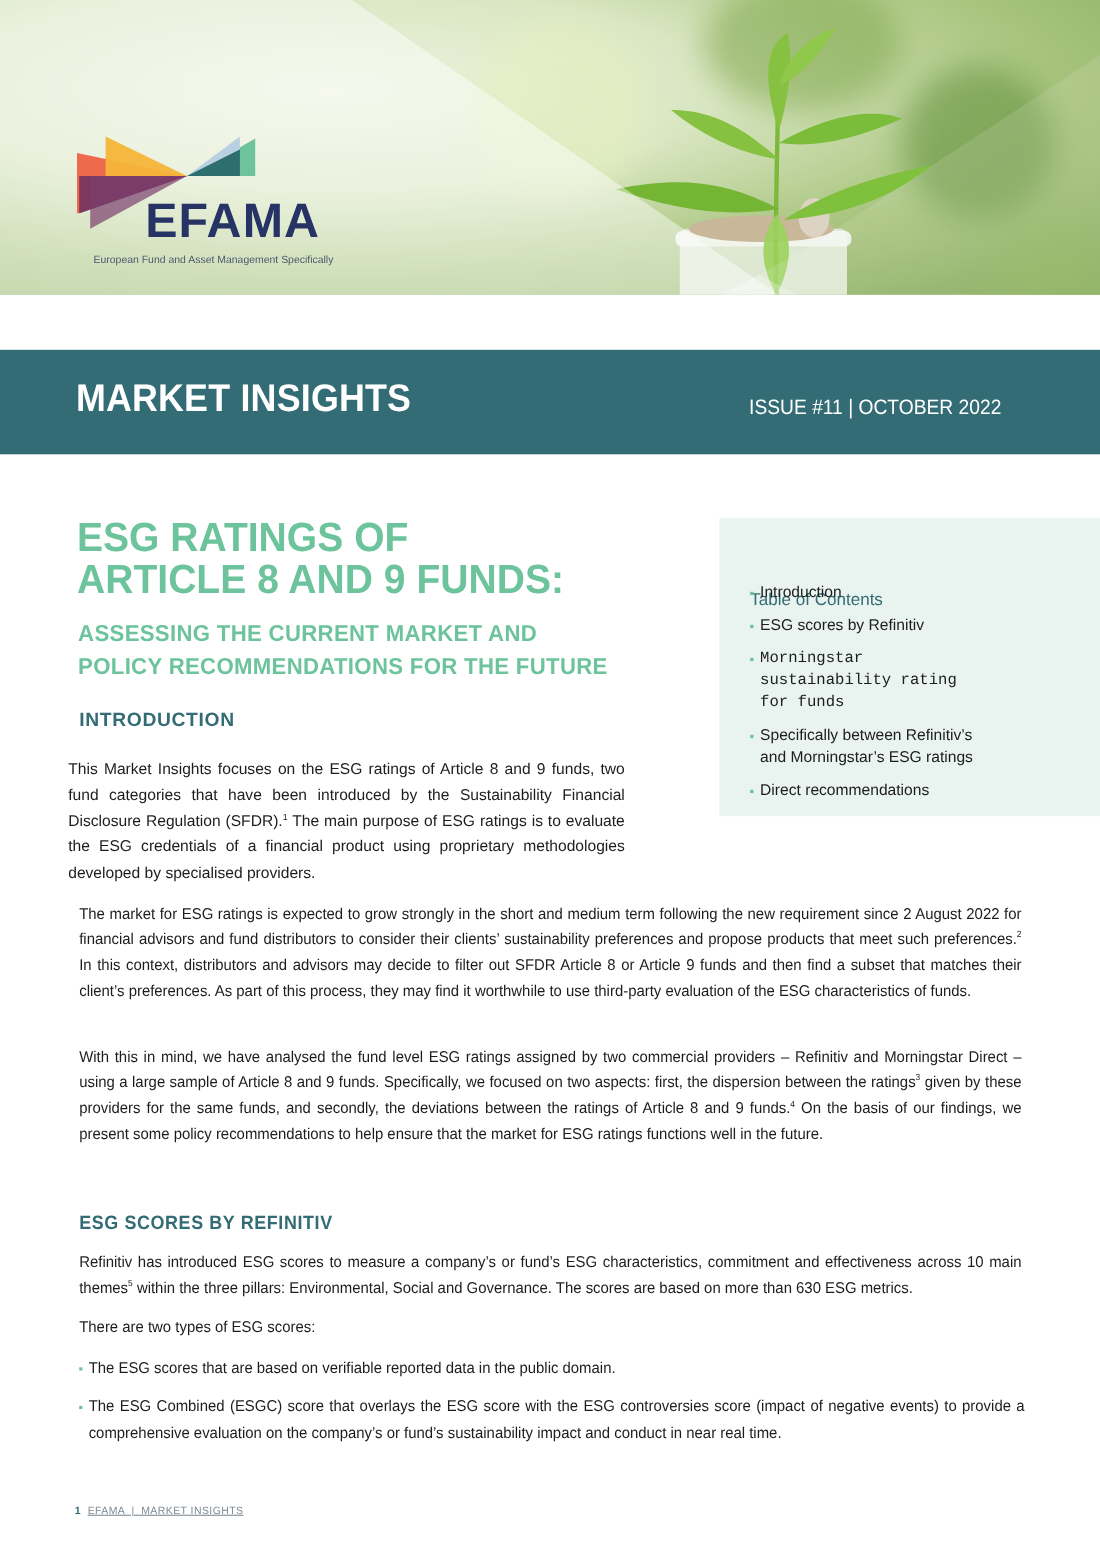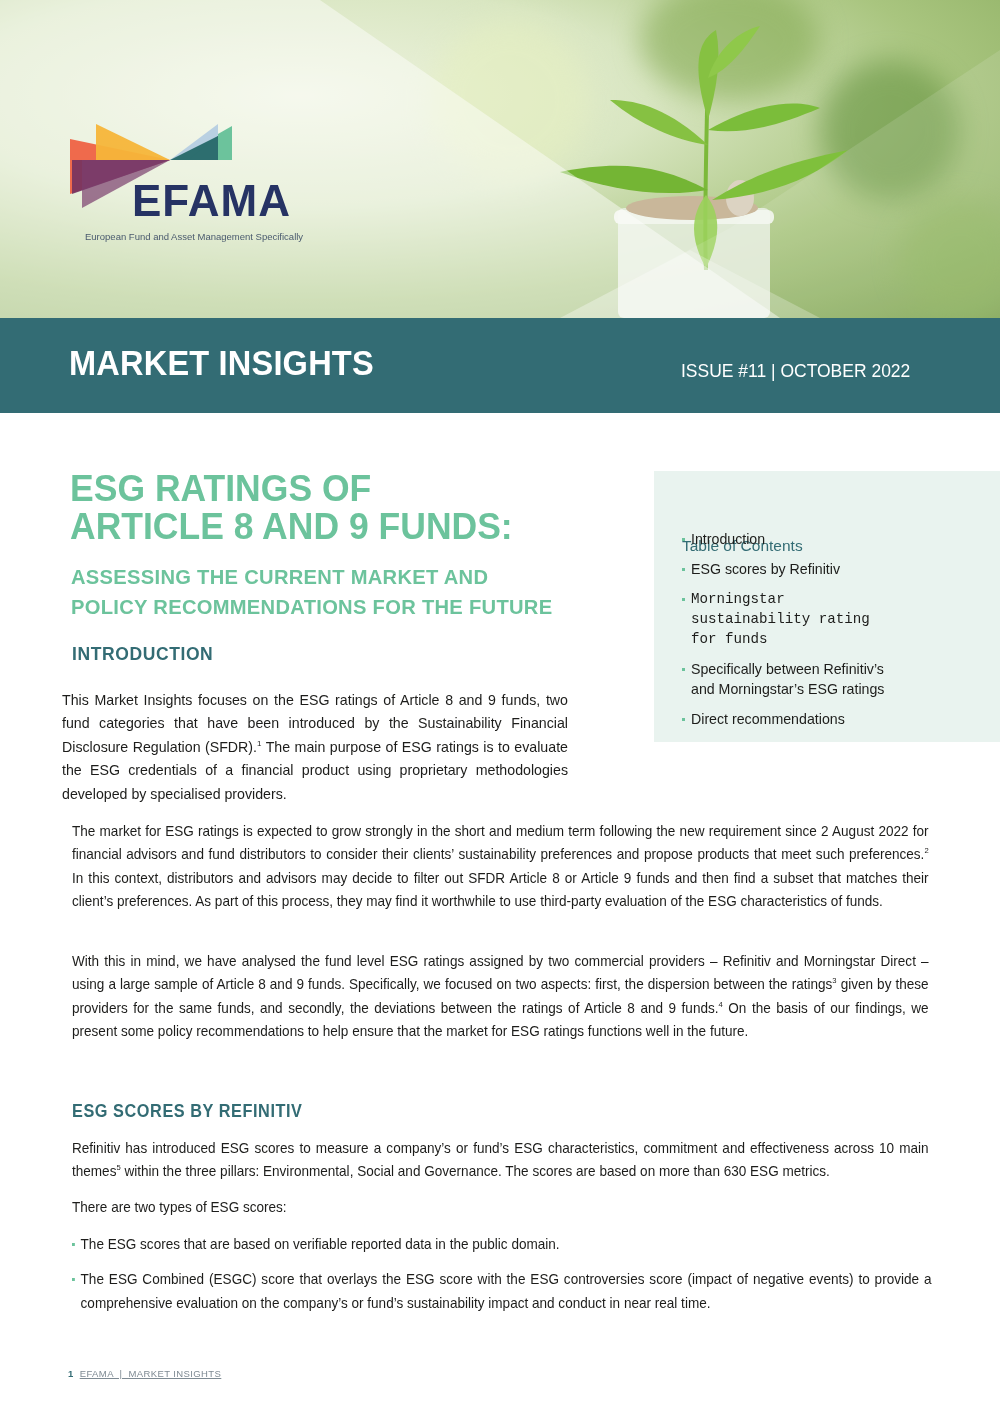--- a/index.html
+++ b/index.html
@@ -1,20 +1,20 @@
 <!DOCTYPE html>
 <html><head>
   <meta charset="utf-8">
   <style>
     * { margin: 0; padding: 0; box-sizing: border-box; }
     html, body { width: 1000px; height: 1414px; background: #ffffff; overflow: hidden; }
     body { position: relative; font-family: "Liberation Sans", sans-serif; color: #1d1d1b; }
 
     
-    .hero { position: absolute; left: 0; top: 0; width: 1000px; height: 318px; overflow: hidden;
+    .hero { position: absolute; left: 0; top: 0; width: 1000px; height: 268px; overflow: hidden;
       background: radial-gradient(ellipse at 30% 30%, #eef3df 0%, #d9e6c2 35%, #a9c57f 65%, #7ea352 100%); }
     .hero .bokeh { position: absolute; border-radius: 50%; filter: blur(14px); opacity: .55; }
     .hero svg.overlay { position: absolute; left: 0; top: 0; }
 
     .logo { position: absolute; left: 70px; top: 124px; width: 240px; height: 120px; }
     .logo-word { position: absolute; left: 132px; top: 176px; font-size: 44px; font-weight: bold; color: #263364; letter-spacing: 1px; font-family: "Liberation Sans", sans-serif; }
     .logo-sub { position: absolute; left: 85px; top: 231px; font-size: 9.5px; color: #4a5a6e; font-family: "Liberation Sans", sans-serif; }
 
     
     .banner { position: absolute; left: 0; top: 318px; width: 1000px; height: 95px; background: #336c74; }

